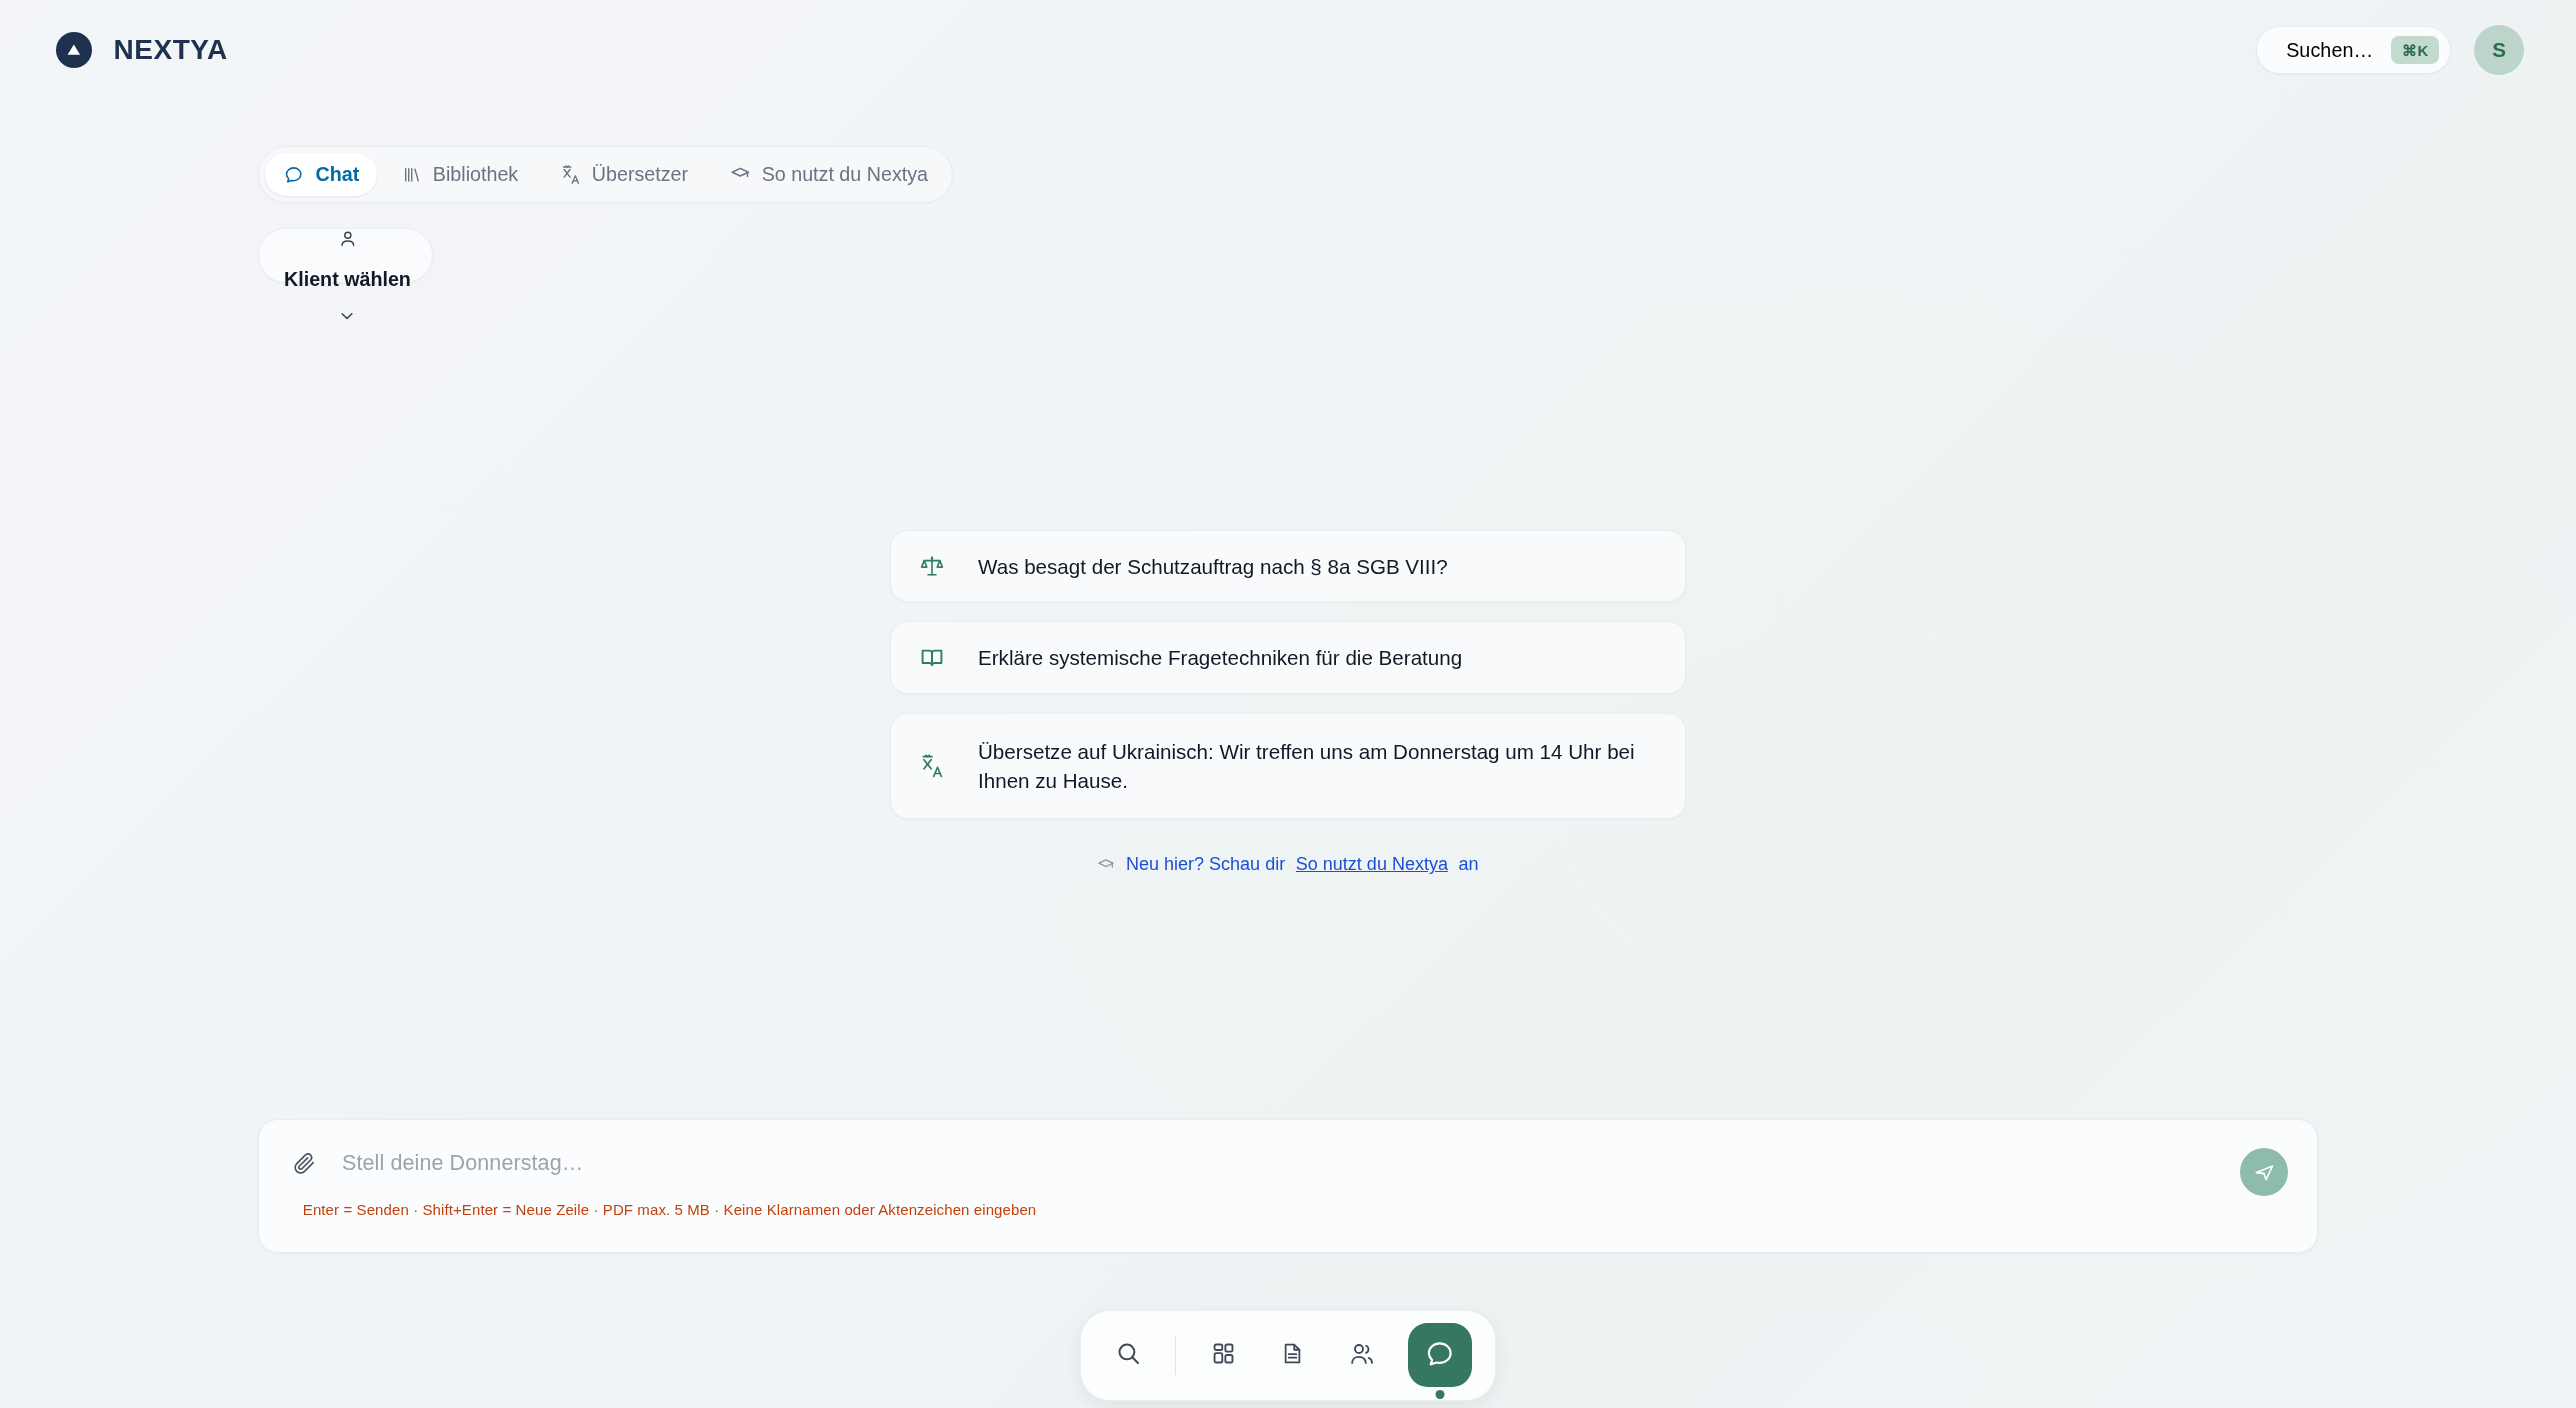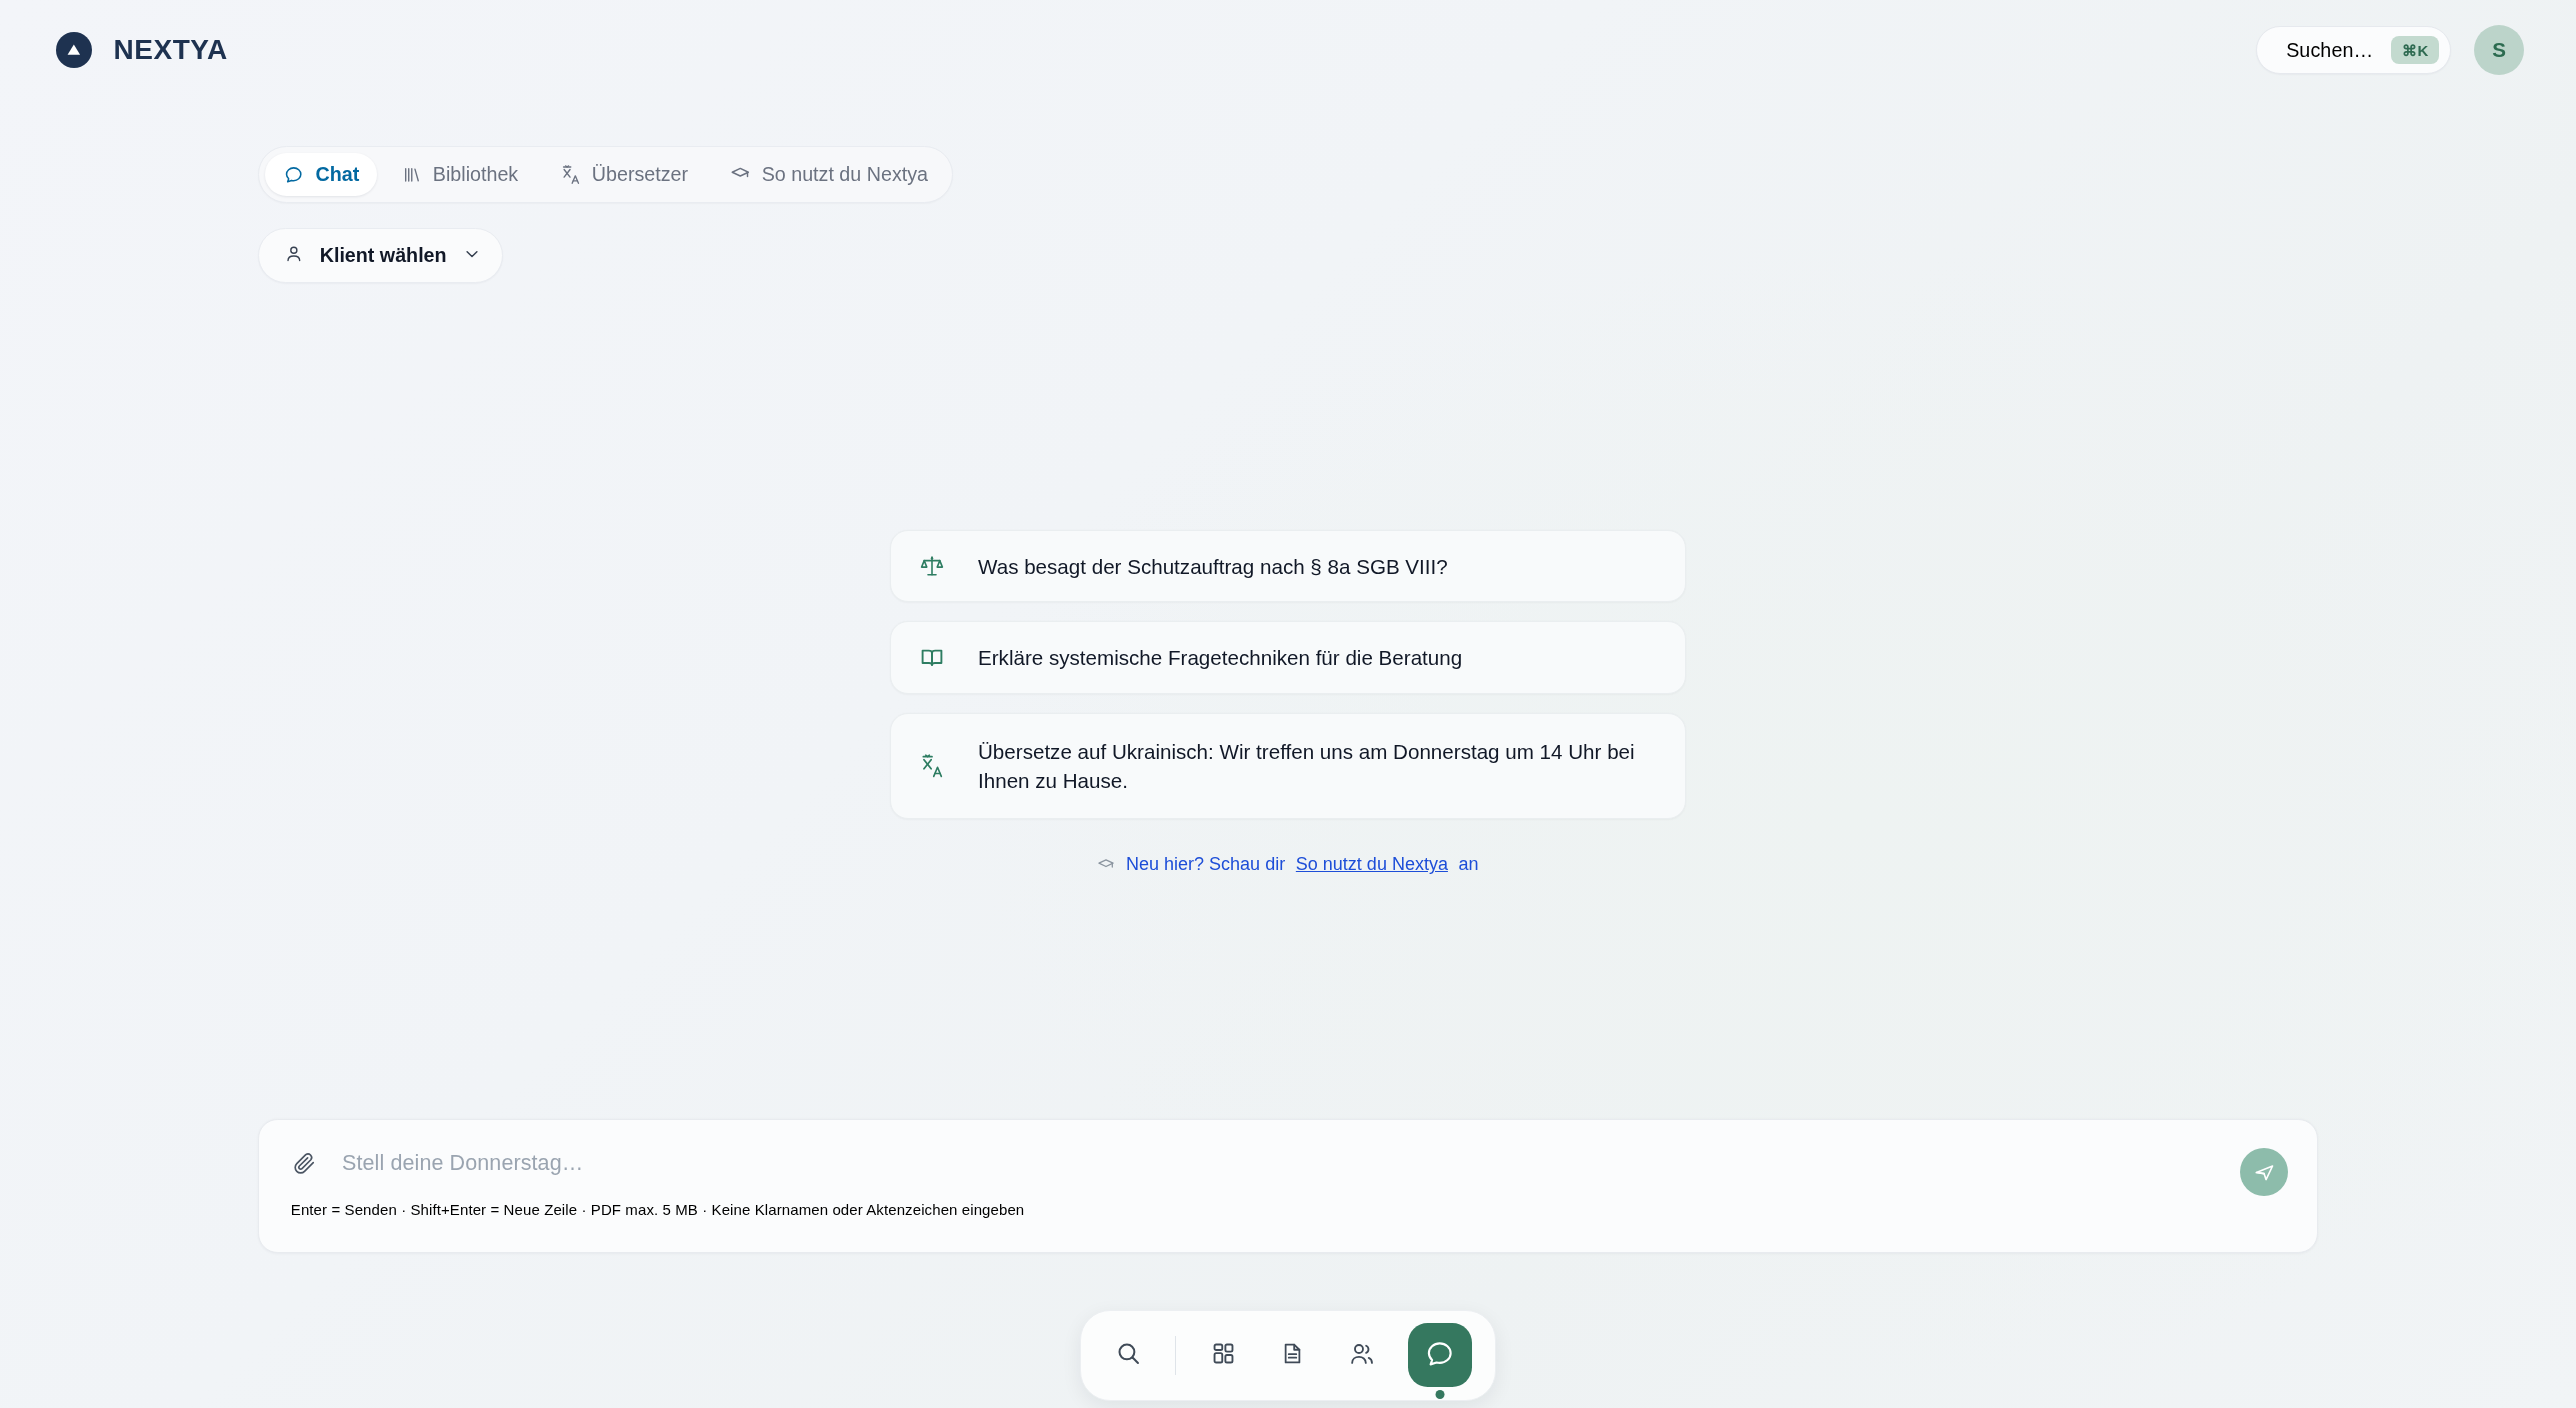--- a/index.html
+++ b/index.html
@@ -147,20 +147,21 @@
     display: inline-flex;
     align-items: center;
     gap: 16px;
     height: 55px;
     padding: 0 21.5px 0 25px;
     background: #fafbfc;
     border: 0.9px solid #e9ecf1;
     border-radius: 894px;
     box-shadow: 0 0.9px 1.8px rgba(16,24,40,0.04);
     cursor: pointer;
+    flex-direction: column;
   }
   .client-select .label {
     font-size: 19.7px;
     font-weight: 600;
     color: #111827;
   }
 
   
   .suggestions {
     position: absolute;
@@ -248,24 +249,25 @@
     width: 48px; height: 48px;
     border-radius: 50%;
     background: #8dbcab;
     display: flex;
     align-items: center;
     justify-content: center;
     cursor: pointer;
   }
   .composer-hint {
     font-size: 15px;
-    color: #000000;
+    color: #c2410c;
     letter-spacing: 0.1px;
     padding-left: 1.8px;
     margin-top: -5.4px;
+    margin-left: 12px;
   }
 
   
   .dock {
     position: absolute;
     left: 50%;
     transform: translateX(-50%);
     bottom: 7.2px;
     display: flex;
     align-items: center;

